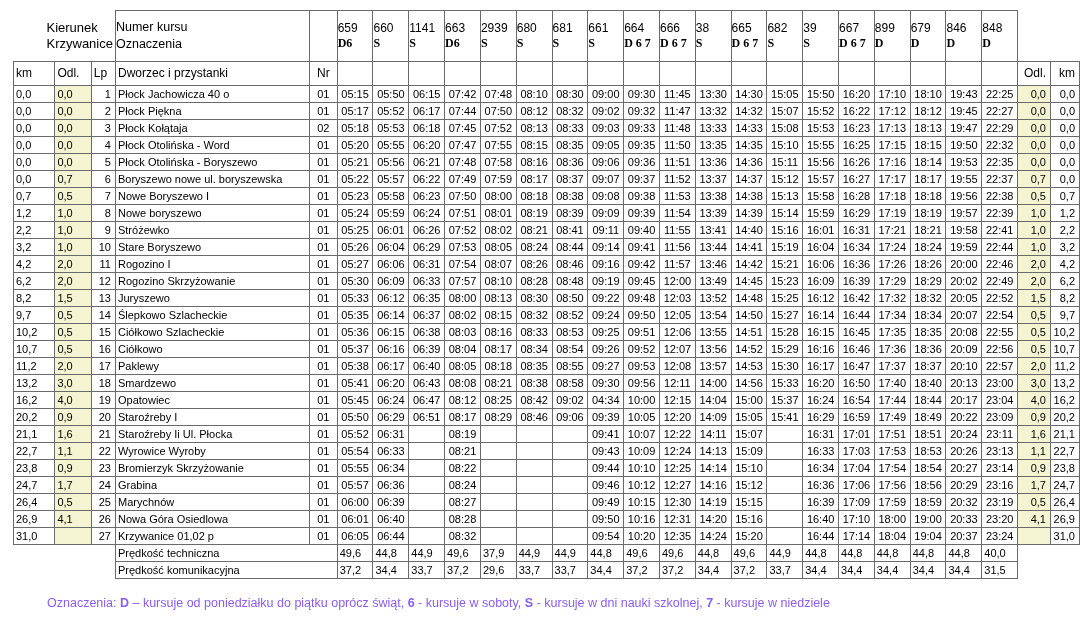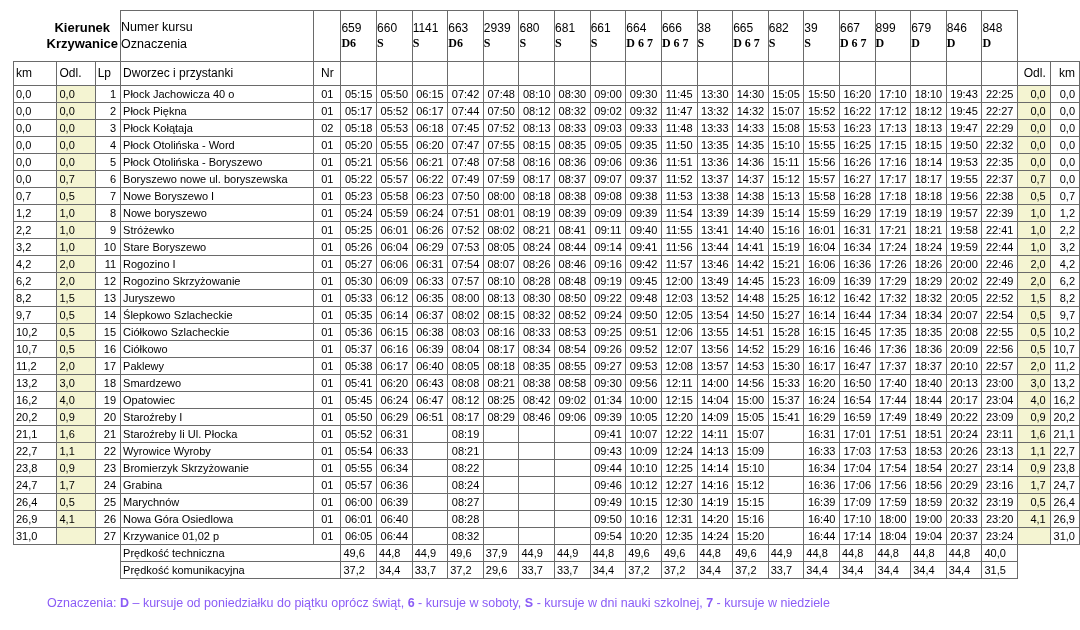--- a/index.html
+++ b/index.html
@@ -18,21 +18,21 @@
     padding:0 2px;white-space:nowrap;overflow:hidden;
     vertical-align:middle;background:#fff;
   }
   td.nb{border:none;background:transparent;}
   td.l{text-align:left;}
   td.c{text-align:center;padding:0 1px;}
   td.r{text-align:right;padding-right:4px;}
   td.yel{background:#f4f4d2;}
   tr.rowA td{height:50px;}
   tr.rowB td{height:23px;font-size:12px;}
-  td.dir{font-weight:bold;font-size:13px;line-height:16px;padding-left:33px;text-align:center;}
+  td.dir{font-weight:normal;font-size:13px;line-height:16px;padding-left:33px;}
   td.hdrbox{font-size:12.5px;line-height:17px;padding-left:0;}
   td.course{text-align:left;font-size:12px;line-height:15px;padding:0;}
   td.course .marks{font-weight:bold;font-family:Liberation Serif, serif;}
   .legend{
     margin:17px 0 0 47px;font-size:12.5px;color:#8b5cf6;
   }
   .legend b{font-weight:bold;}
 </style>
 </head>
 <body>
@@ -693,21 +693,21 @@
         <td class="r">19</td>
         <td class="l">Opatowiec</td>
         <td class="c">01</td>
         <td class="c">05:45</td>
         <td class="c">06:24</td>
         <td class="c">06:47</td>
         <td class="c">08:12</td>
         <td class="c">08:25</td>
         <td class="c">08:42</td>
         <td class="c">09:02</td>
-        <td class="c">01:34</td>
+        <td class="c">04:34</td>
         <td class="c">10:00</td>
         <td class="c">12:15</td>
         <td class="c">14:04</td>
         <td class="c">15:00</td>
         <td class="c">15:37</td>
         <td class="c">16:24</td>
         <td class="c">16:54</td>
         <td class="c">17:44</td>
         <td class="c">18:44</td>
         <td class="c">20:17</td>

